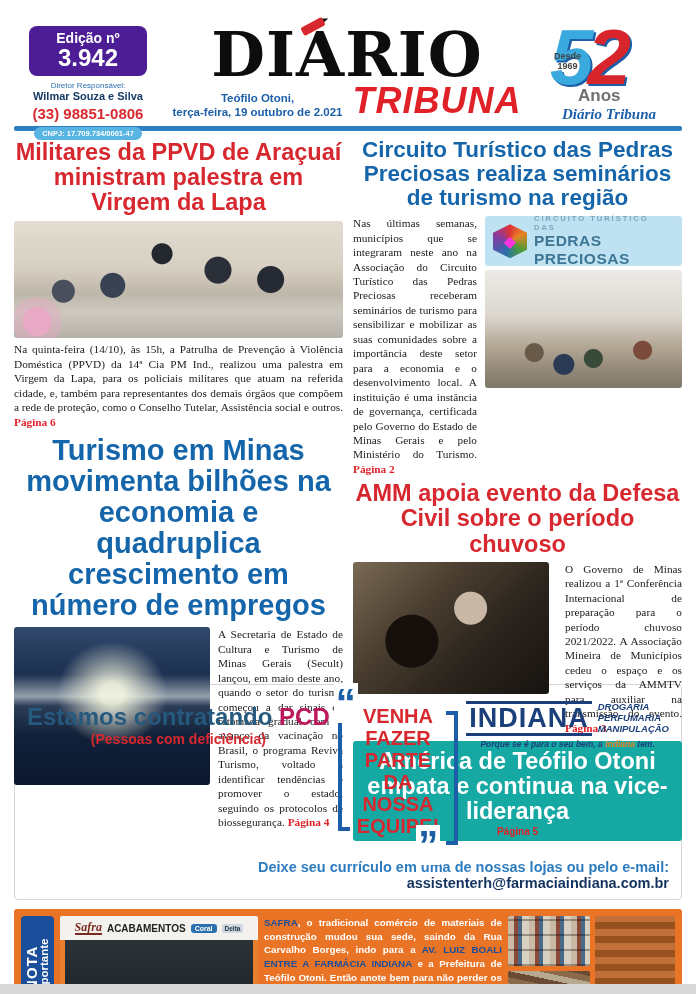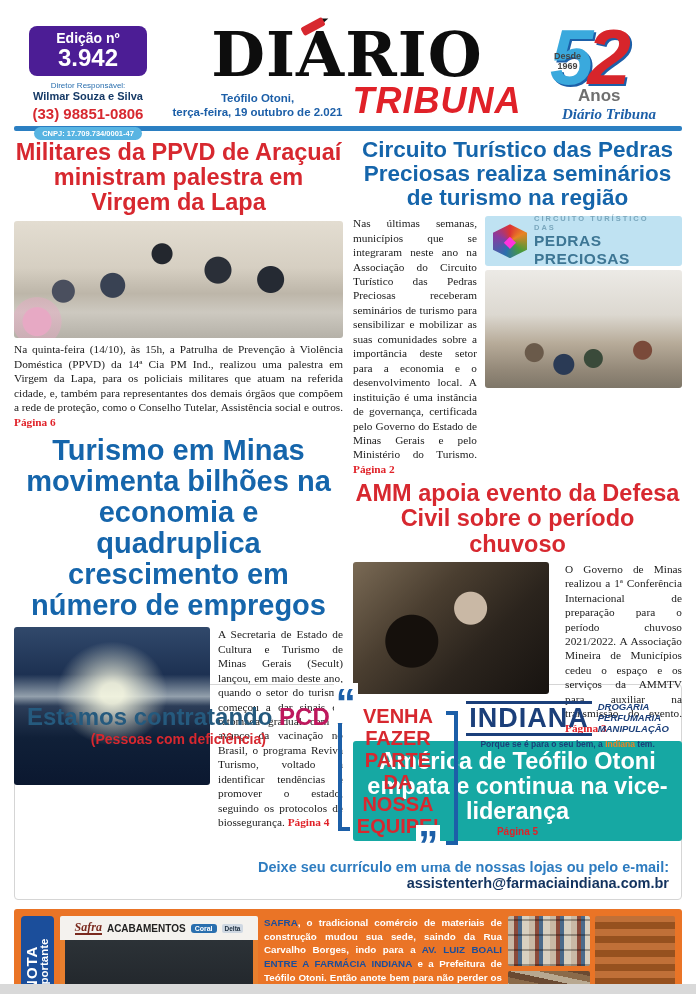--- a/index.html
+++ b/index.html
@@ -119,21 +119,21 @@
   .bq-quote-open { position:absolute; left:-4px; top:-14px; color:#1c5fa8; font-size:40px; font-weight:900;
                    background:#fff; line-height:1; padding:0 2px; }
   .bq-quote-close { position:absolute; right:18px; bottom:-20px; color:#1c5fa8; font-size:40px; font-weight:900;
                     background:#fff; line-height:1; padding:0 2px; }
   .bq-text { text-align:center; font-weight:800; font-size:20px; color:#d7282f; line-height:1.1; }
   .indiana { text-align:center; padding-top:6px; }
   .ind-row { display:flex; align-items:center; gap:6px; justify-content:center; }
   .ind-word { color:#1b3f7a; font-weight:900; font-size:27px; letter-spacing:1px; line-height:1;
               border-top:3px solid #1b3f7a; border-bottom:3px solid #1b3f7a; padding:1px 3px; }
   .ind-services { text-align:left; font-style:italic; font-weight:800; font-size:9.5px; color:#1b3f7a; line-height:1.15; }
-  .ind-tagline { font-size:8.5px; font-weight:bold; color:#1b3f7a; margin-top:3px; }
+  .ind-tagline { font-size:8.5px; font-weight:bold; color:#1b3f7a; font-style:italic; margin-top:3px; }
   .ind-tagline .tb { color:#e98324; }
   .cv-line { text-align:right; margin-top:14px; font-size:14.5px; color:#2e7cc0; font-weight:600; }
   .cv-line .email { color:#13335f; font-weight:800; }
 
   
   .nota { background:#ea7426; margin:9px 14px 0; border-radius:3px; padding:7px;
           display:flex; gap:6px; height:118px; }
   .nota-strip { background:#1b4e9b; border-radius:4px; width:33px; flex:none;
                 display:flex; align-items:center; justify-content:center; }
   .nota-strip .vtext { transform:rotate(-90deg); color:#fff; font-weight:800; text-align:center;

